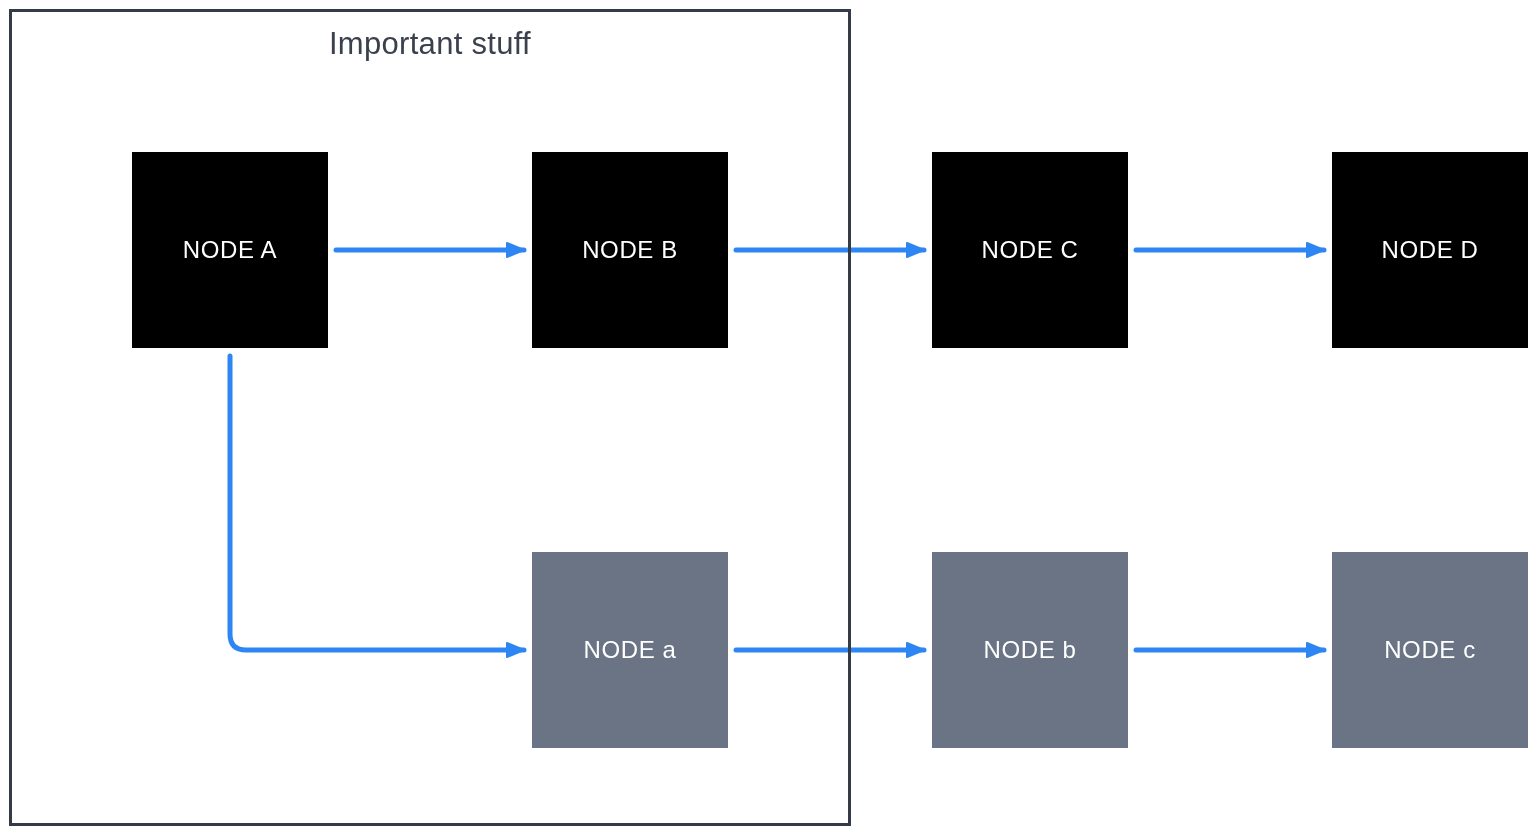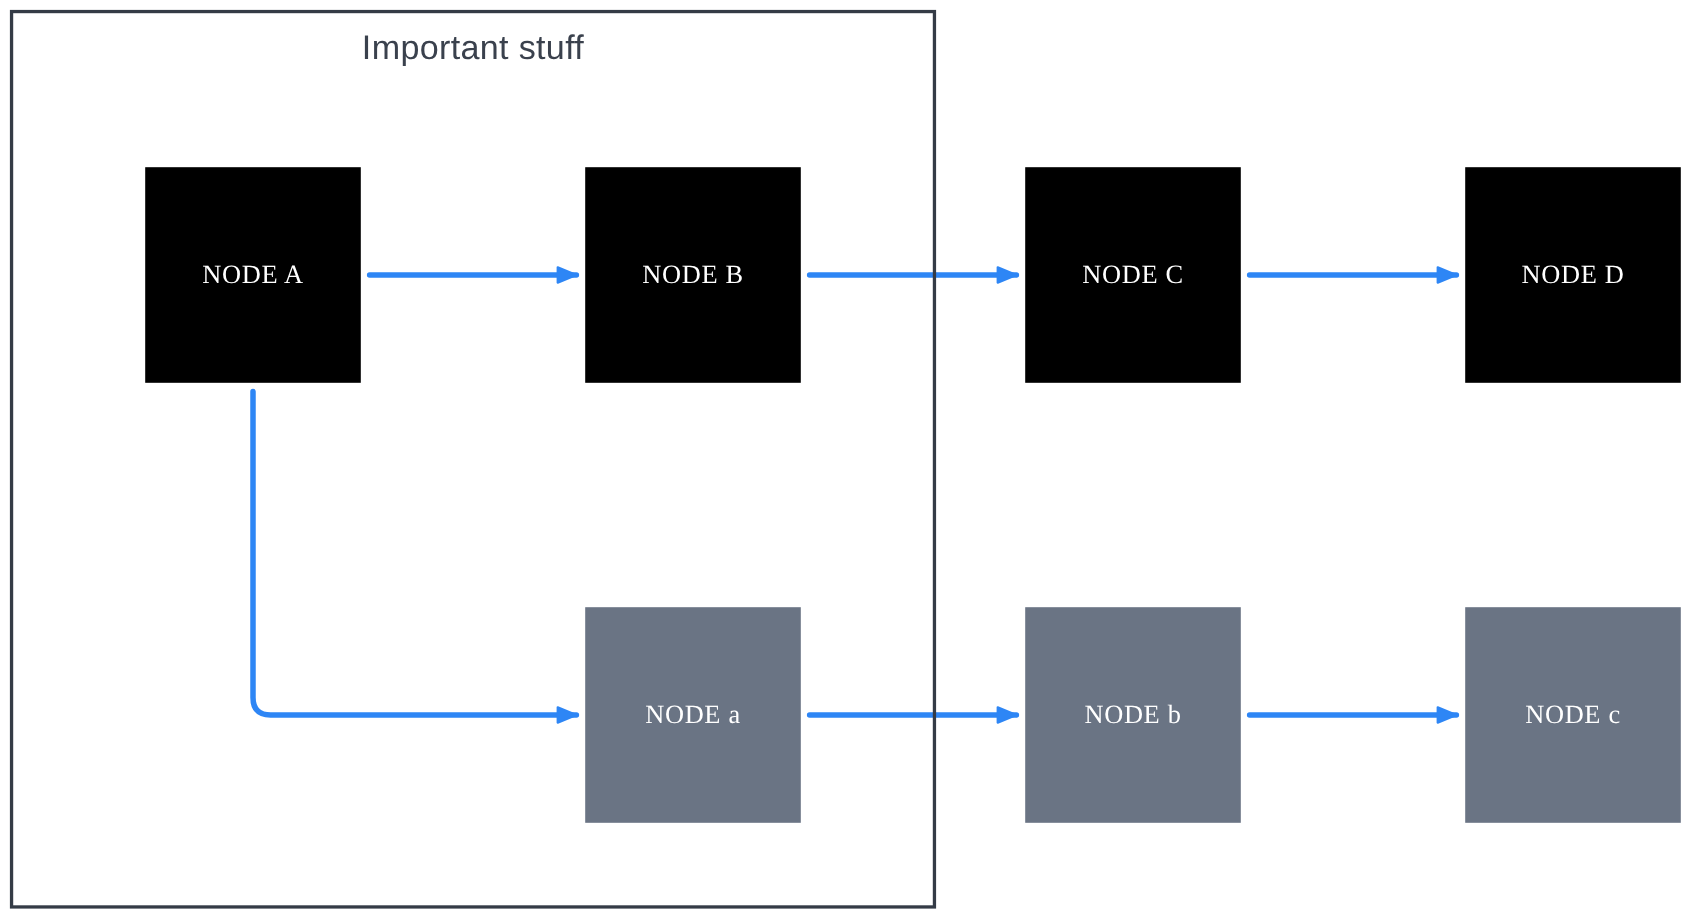--- a/index.html
+++ b/index.html
@@ -31,21 +31,20 @@
     color: var(--frame-title, #3a414d);
     white-space: nowrap;
     pointer-events: auto;
   }
   .node {
     position: absolute;
     display: flex;
     align-items: center;
     justify-content: center;
     z-index: 1;
-    font-family: Liberation Serif, serif;
   }
   .node.black { background: var(--node-black, #000000); }
   .node.gray  { background: var(--node-gray, #6a7484); }
   .node-label {
     color: var(--node-label, #ffffff);
     font-size: 24px;
     letter-spacing: 0.6px;
     white-space: nowrap;
   }
   #edge-layer {

